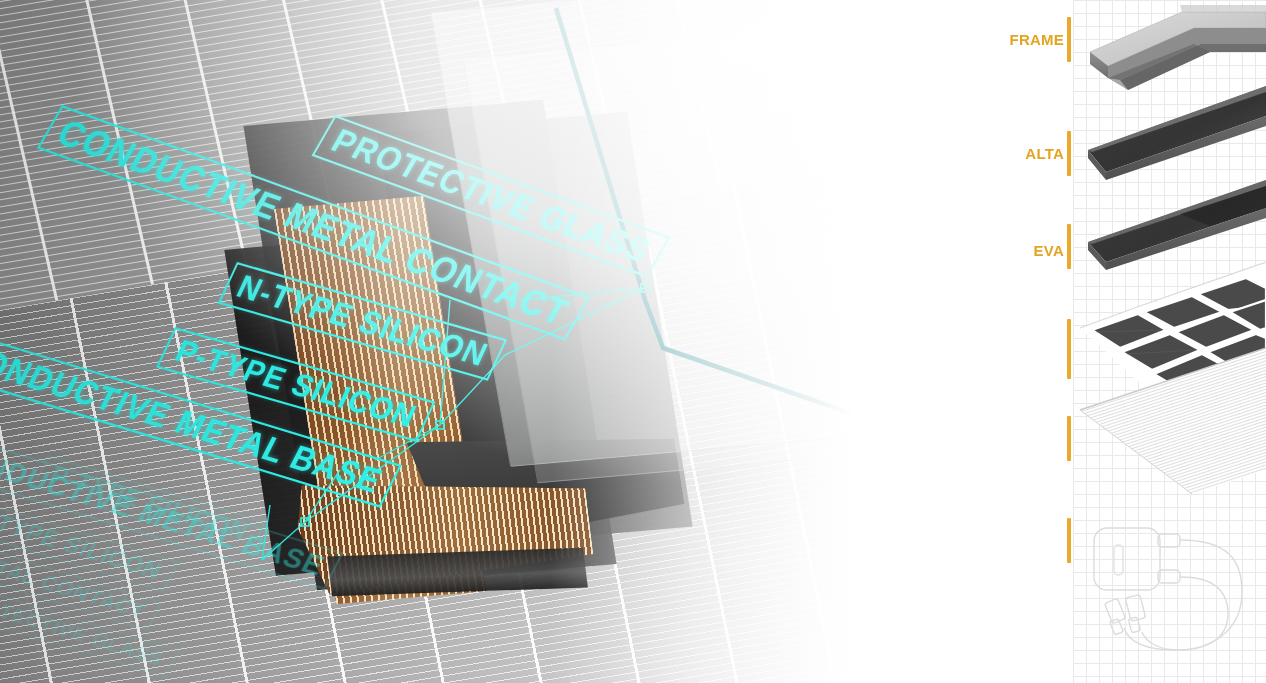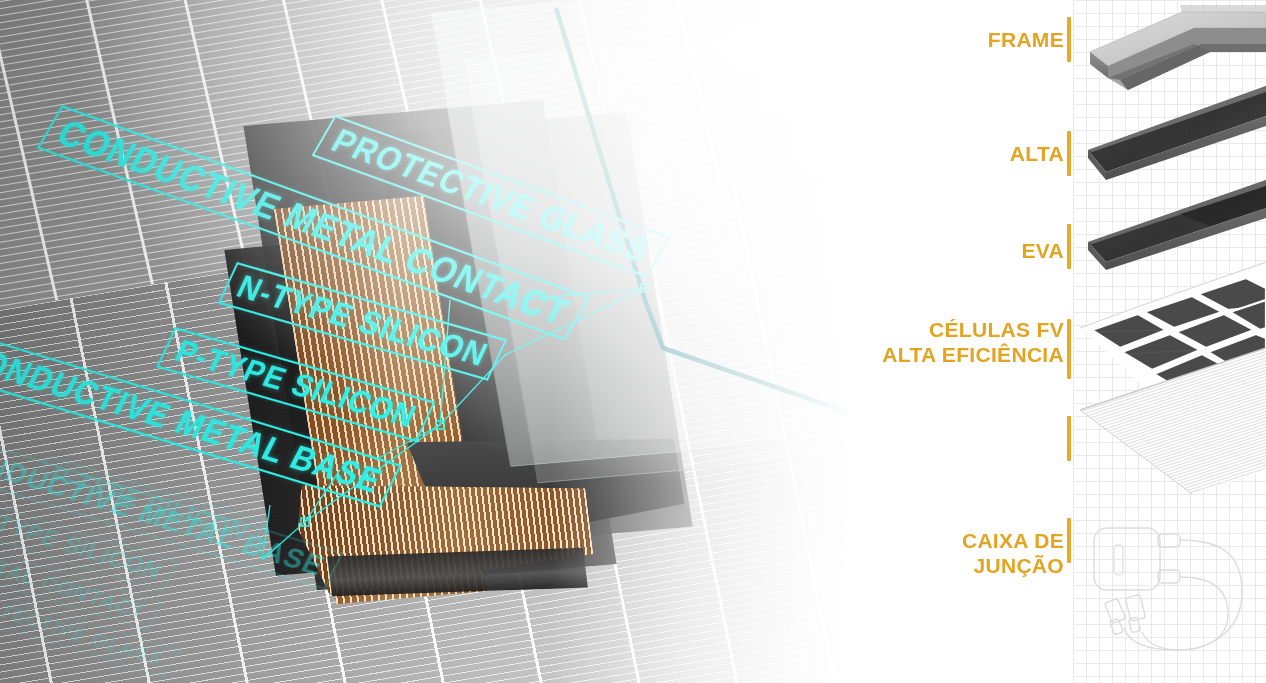--- a/index.html
+++ b/index.html
@@ -179,21 +179,21 @@
     background-size:13px 13px;
     background-position:0 0;
   }
   
   .lblrow{
     position:absolute;
     right:202px;
     text-align:right;
     color:#e3a422;
     font-weight:700;
-    font-size:21px;
+    font-size:15px;
     line-height:25px;
     letter-spacing:.015em;
     white-space:pre-line;
   }
   .tick{
     position:absolute;
     left:187px;
     width:4px;
     background:#e9a92a;
     border-radius:1px;
@@ -359,18 +359,15 @@
     <div class="tick" style="top:17px;  height:45px;"></div>
     <div class="tick" style="top:131px; height:45px;"></div>
     <div class="tick" style="top:224px; height:45px;"></div>
     <div class="tick" style="top:319px; height:60px;"></div>
     <div class="tick" style="top:416px; height:45px;"></div>
     <div class="tick" style="top:518px; height:45px;"></div>
 
     <div class="lblrow" style="top:27px;">FRAME</div>
     <div class="lblrow" style="top:141px;">ALTA</div>
     <div class="lblrow" style="top:238px;">EVA</div>
-    <div class="lblrow" style="top:317px;">CÉLULAS FV
-ALTA EFICIÊNCIA</div>
-    <div class="lblrow" style="top:528px;">CAIXA DE JUNÇÃO</div>
 
   </div>
 </div>
 
 </body></html>

